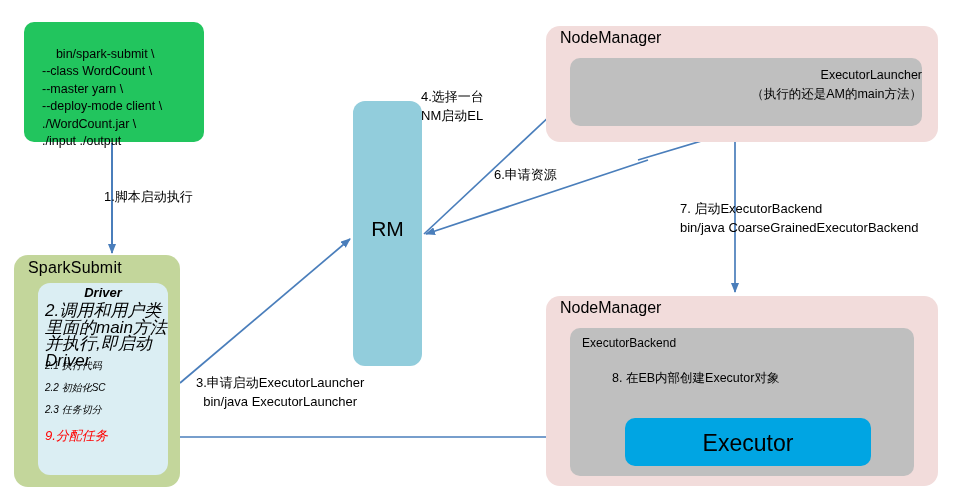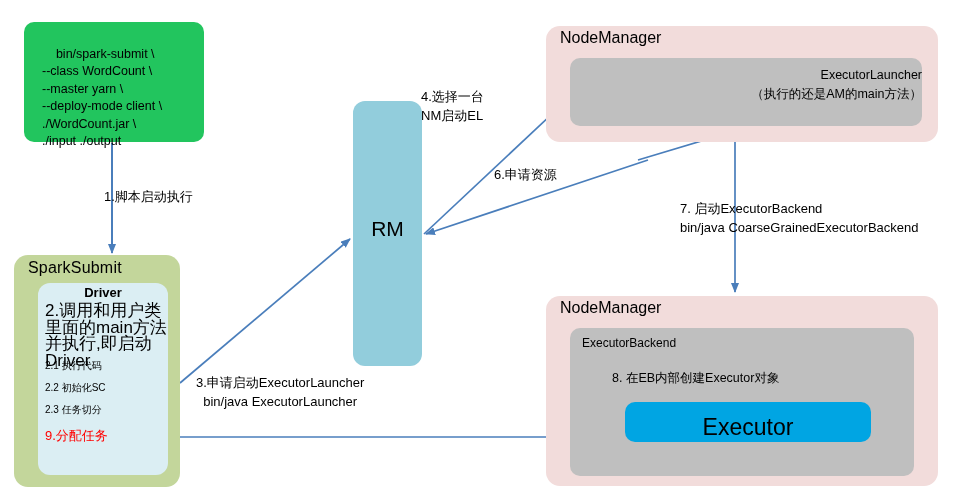--- a/index.html
+++ b/index.html
@@ -53,20 +53,21 @@
     letter-spacing: 0.2px;
   }
   .driver-box {
     position: absolute;
     left: 24px;
     top: 28px;
     width: 130px;
     height: 192px;
     background: #DBEEF3;
     border-radius: 12px;
+    font-style: italic;
   }
   .driver-title {
     position: absolute;
     top: 2px;
     left: 0;
     width: 100%;
     text-align: center;
     font-size: 13px;
     font-weight: bold;
   }
@@ -168,23 +169,23 @@
   }
   .eb-note {
     position: absolute;
     left: 42px;
     top: 42px;
     font-size: 12.5px;
   }
   .executor-box {
     position: absolute;
     left: 625px;
-    top: 402px;
+    top: 418px;
     width: 246px;
-    height: 40px;
+    height: 48px;
     background: #00A5E3;
     border-radius: 10px;
   }
   .executor-label {
     position: absolute;
     top: 12px;
     left: 0;
     width: 100%;
     text-align: center;
     font-size: 23px;

